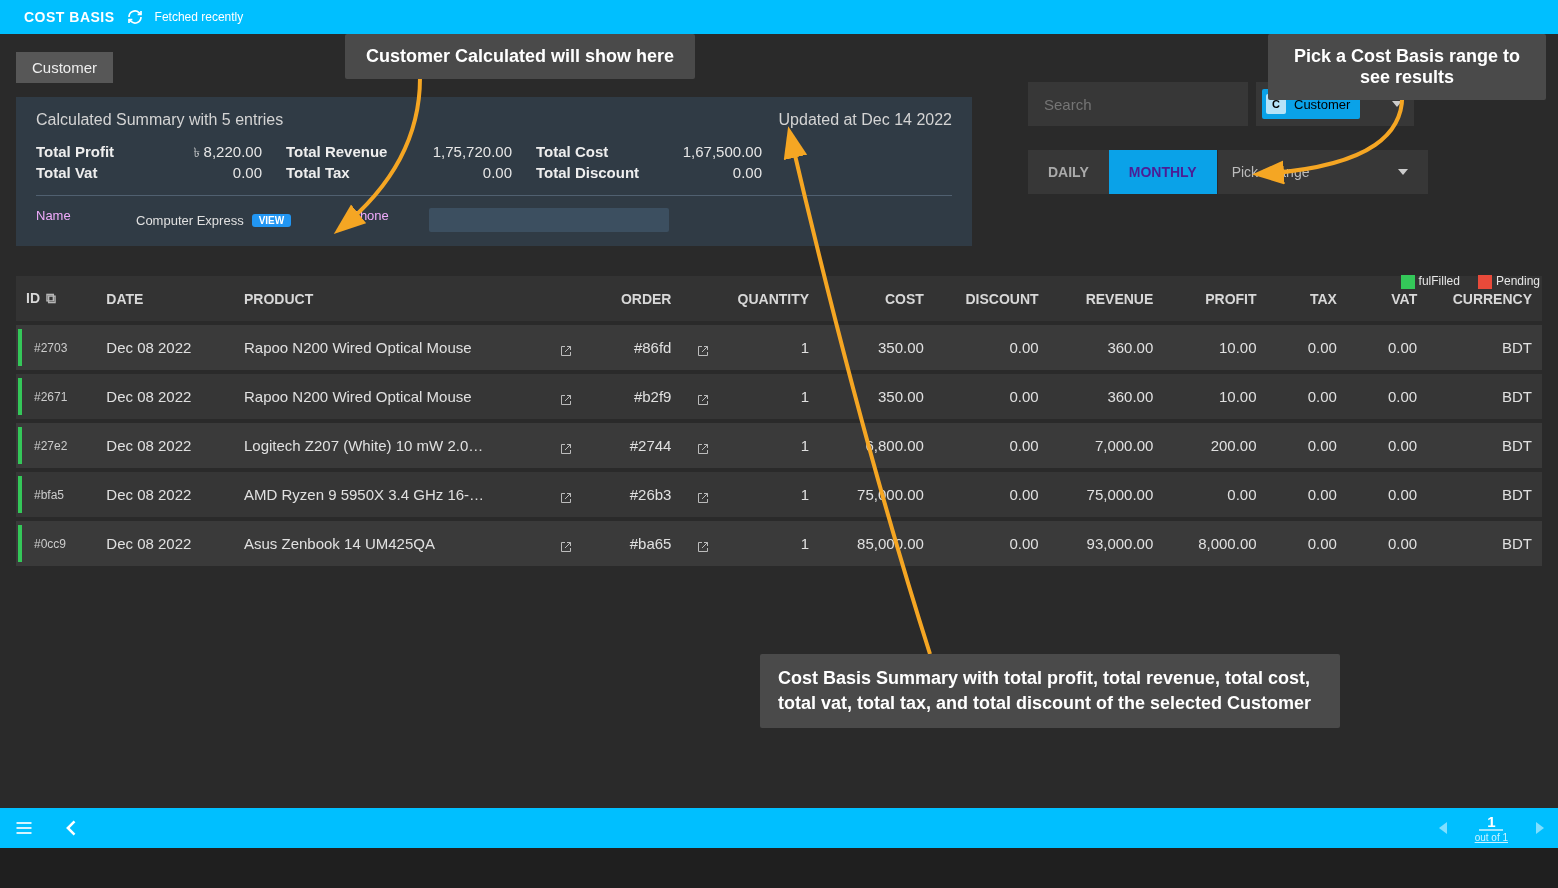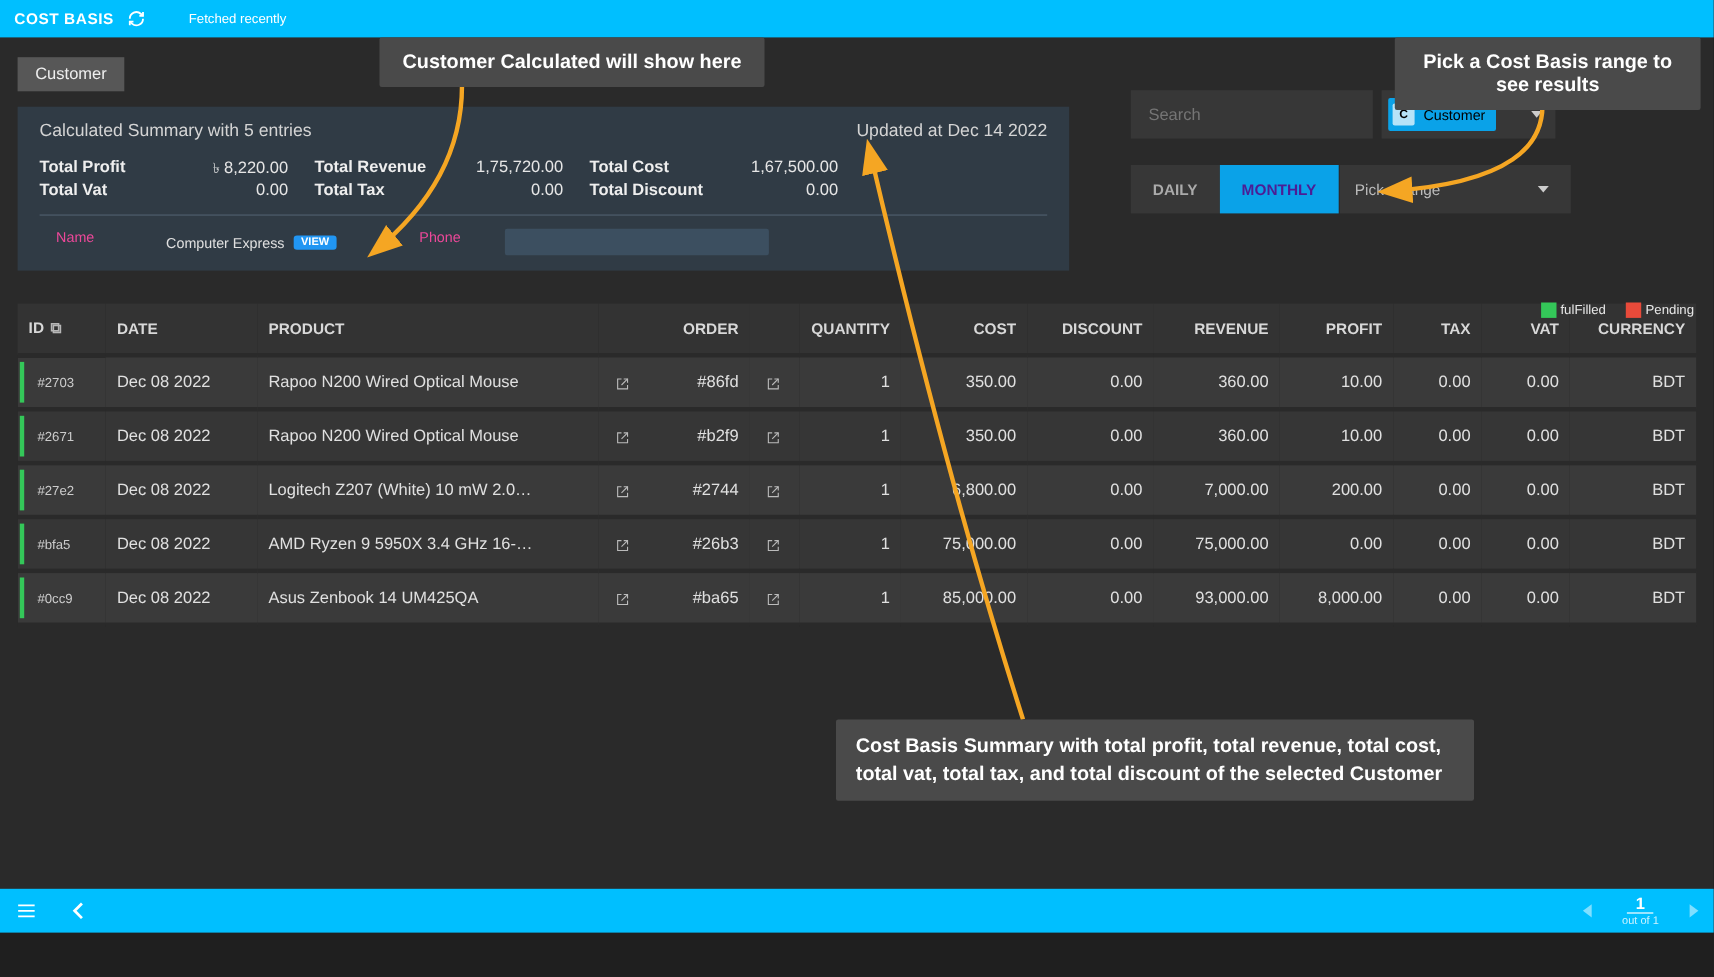--- a/index.html
+++ b/index.html
@@ -28,27 +28,27 @@
     color: var(--text);
     width: 1558px;
   }
   .app { width:1558px; background:#2a2a2a; position:relative; padding-bottom:40px; min-height:848px;}
   
   .topbar {
     height: 34px;
     background: var(--blue-bright);
     display:flex;
     align-items:center;
-    padding: 0 13px;
+    padding: 0 24px;
     gap: 12px;
     color:#fff;
   }
   .topbar .title { font-weight:600; font-size:14px; letter-spacing:0.5px;}
   .topbar .refresh-icon { width:16px; height:16px; }
-  .topbar .fetched { font-size:12px; font-weight:500;margin-left:28px;}
+  .topbar .fetched { font-size:12px; font-weight:500;}
   
   .content { padding: 18px 16px 10px 16px; position:relative;}
   
   .tag-row { display:flex; gap:20px; align-items:center;}
   .tag {
     display:inline-block; background:#575757; padding:7px 16px; font-size:15px; color:#eee;
   }
   
   .callout {
     position:absolute; background:#4a4a4a; color:#fff; font-weight:700; font-size:18px;
@@ -61,21 +61,21 @@
   }
   .summary-card .sum-title { font-size:16px; color:#d4d4d4;}
   .sum-headline { display:flex; justify-content:space-between; }
   .sum-updated { color:#d4d4d4; font-size:16px;}
   .sum-grid { display:grid; grid-template-columns: 130px 120px 130px 120px 130px 120px; margin-top:14px; }
   .sum-grid .lbl { font-weight:700; font-size:15px; color:#eee; }
   .sum-grid .val { font-size:15px; text-align:right; padding-right:24px;}
   .sum-grid .val.curr::before { content:"৳  "; opacity:0.8; font-size:13px;}
   .sum-divider { border-top:1px solid #506070; margin-top:14px;}
   .detail-row { display:flex; margin-top:12px; font-size:13px; }
-  .detail-row .dlabel { width:100px; color:#ec4899;margin-left:15px;}
+  .detail-row .dlabel { width:100px; color:#f0abfc;}
   .detail-row .dval { color:#e0e0e0; display:flex; align-items:center; gap:8px;}
   .badge { display:inline-block; padding:1px 7px; border-radius:3px; font-size:10px; font-weight:700; color:#fff;}
   .badge.view { background:#2196f3;}
   .badge.email { background:#2196f3;}
   .phone-box, .addr-box { width:240px; height:24px; background:#3c4f60; border-radius:2px; margin-left:8px;}
   .addr-box { height:32px;}
   .detail-right { margin-left:60px;}
   
   .filters { position:absolute; right:18px; top:88px; width:520px;}
   .filters-row { display:flex; gap:0; margin-bottom:24px;}
@@ -125,21 +125,21 @@
   
   .footer {
     position:absolute; left:0; right:0; bottom:0; height:40px; background:var(--blue-bright);
     display:flex; align-items:center; justify-content:space-between; padding:0 14px; color:#fff;
   }
   .footer-left { display:flex; gap:28px; align-items:center;}
   .hamburger, .back-chevron { width:20px; height:20px;}
   .footer-right { display:flex; align-items:center; gap:28px; font-size:12px;}
   .pager { display:flex; flex-direction:column; align-items:center; line-height:1;}
   .pager .pg { font-weight:700; font-size:15px; border-bottom:2px solid rgba(255,255,255,0.6); padding:0 8px;}
-  .pager .of { font-size:10px; opacity:0.8; margin-top:2px;}
+  .pager .of { font-size:10px; opacity:0.8; margin-top:2px;text-decoration:underline;}
   .tri { width:0;height:0;border-top:6px solid transparent;border-bottom:6px solid transparent;}
   .tri.l { border-right:8px solid rgba(255,255,255,0.5);}
   .tri.r { border-left:8px solid rgba(255,255,255,0.5);}
   
   col.c-id{width:70px;} col.c-date{width:120px;} col.c-prod{width:270px;} col.c-pl{width:40px;}
   col.c-ord{width:80px;} col.c-ol{width:40px;} col.c-qty{width:80px;} col.c-cost{width:100px;}
   col.c-disc{width:100px;} col.c-rev{width:100px;} col.c-prof{width:90px;} col.c-tax{width:70px;}
   col.c-vat{width:70px;} col.c-cur{width:100px;}
 </style>
 </head>

